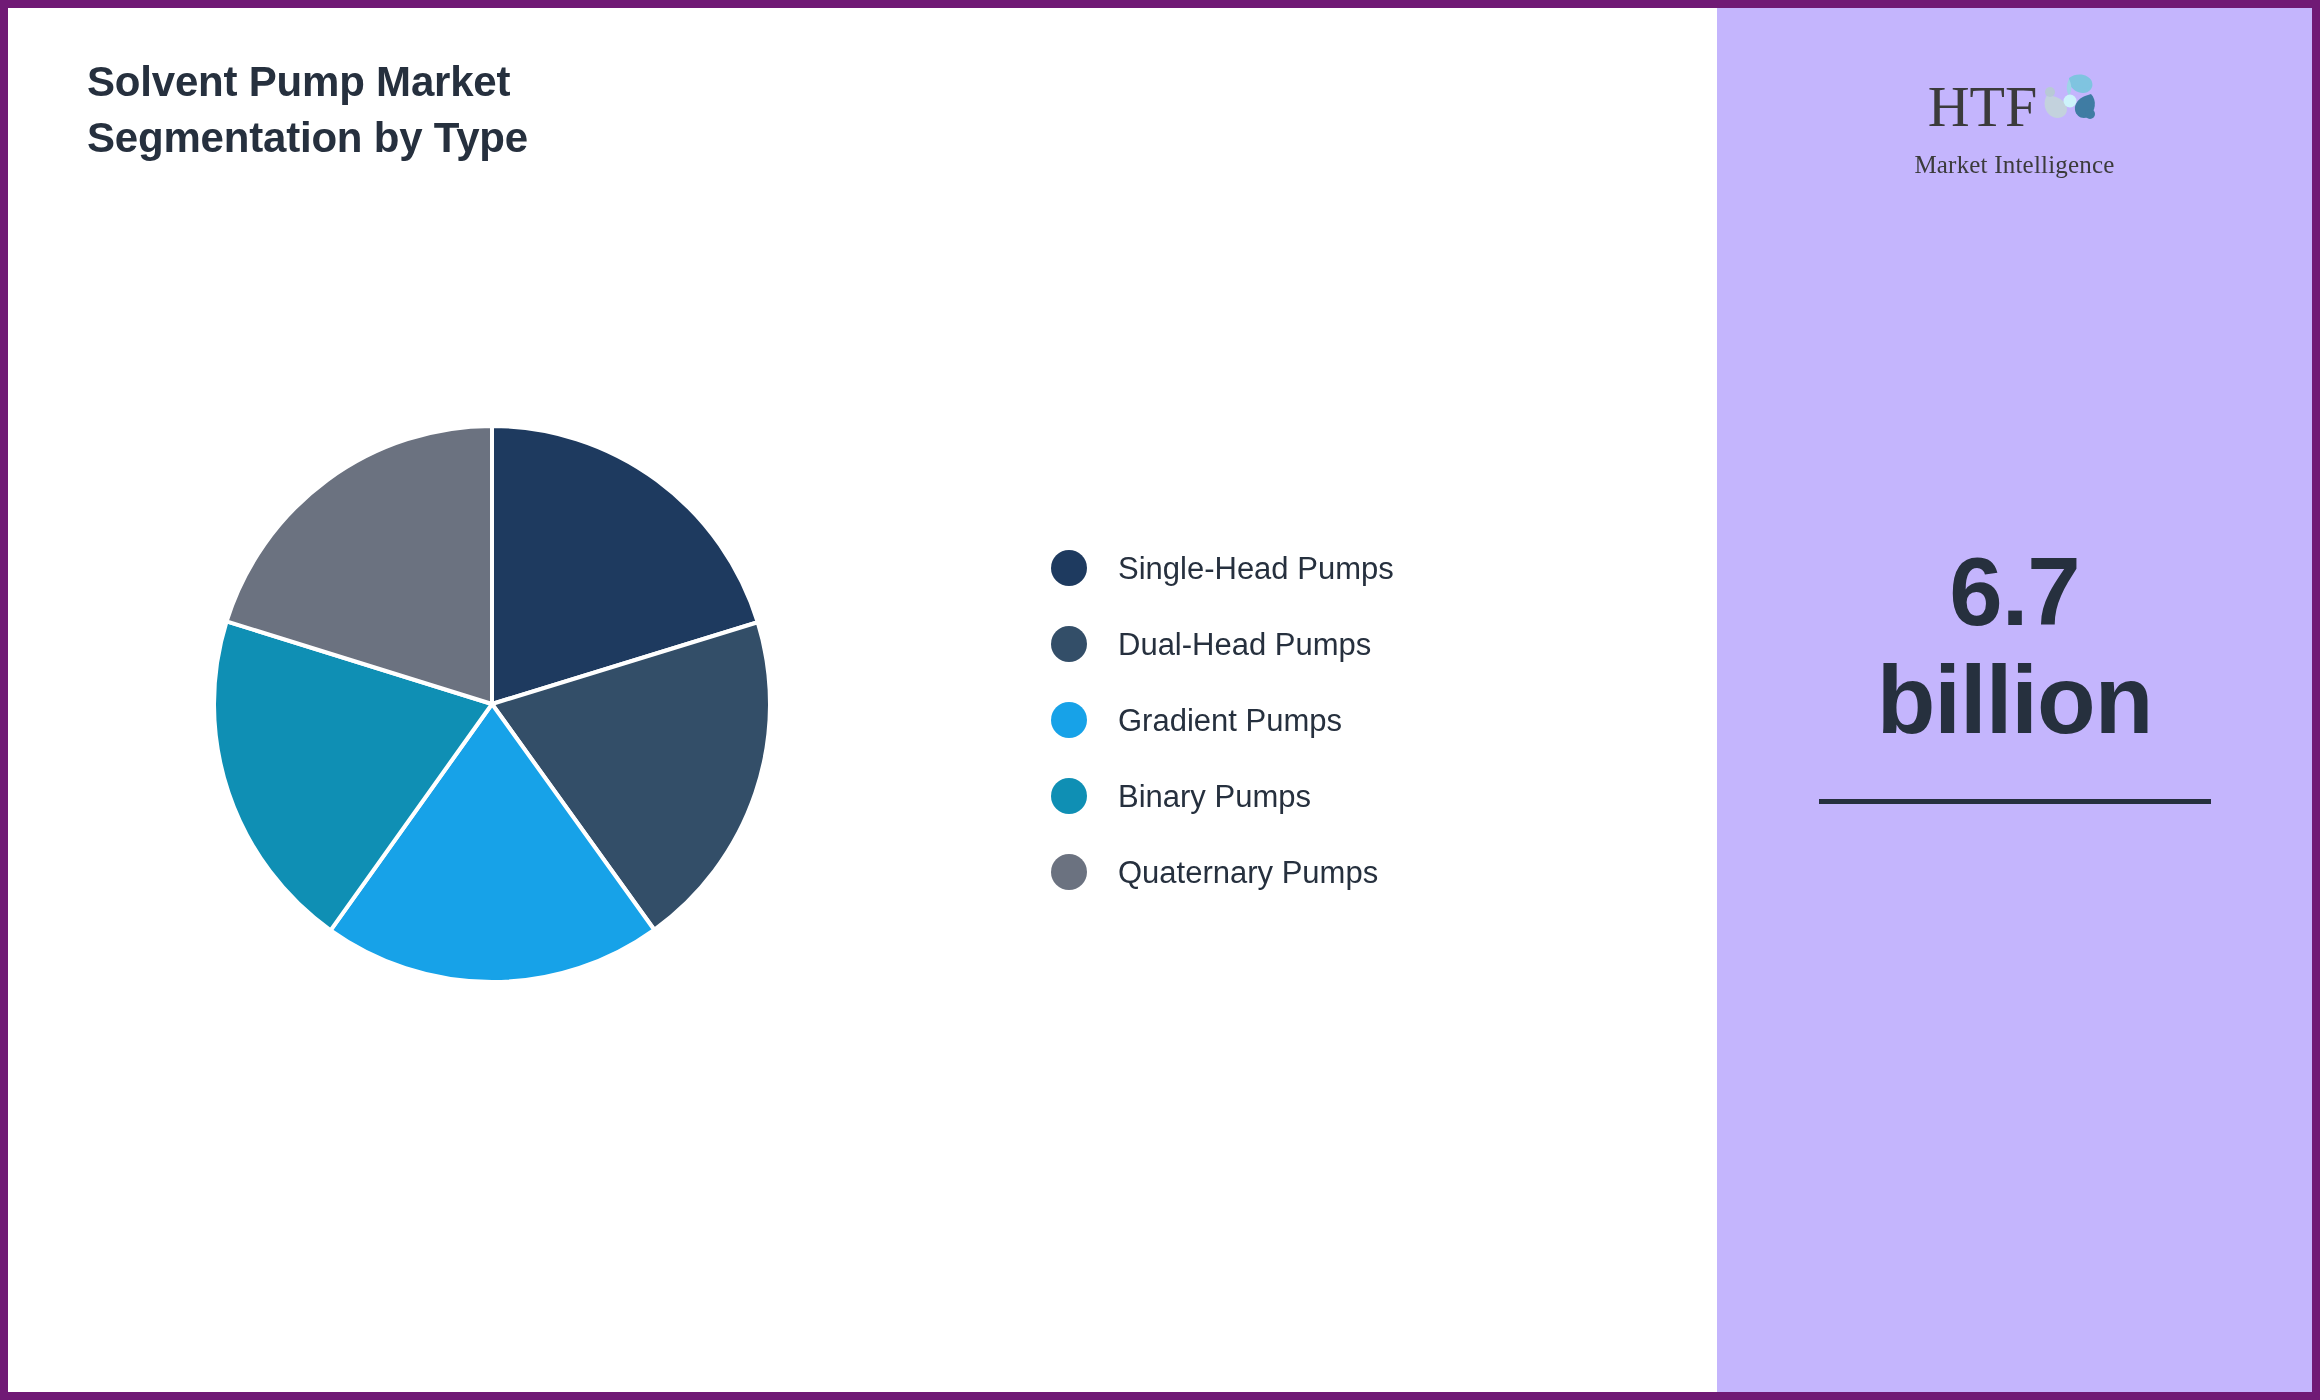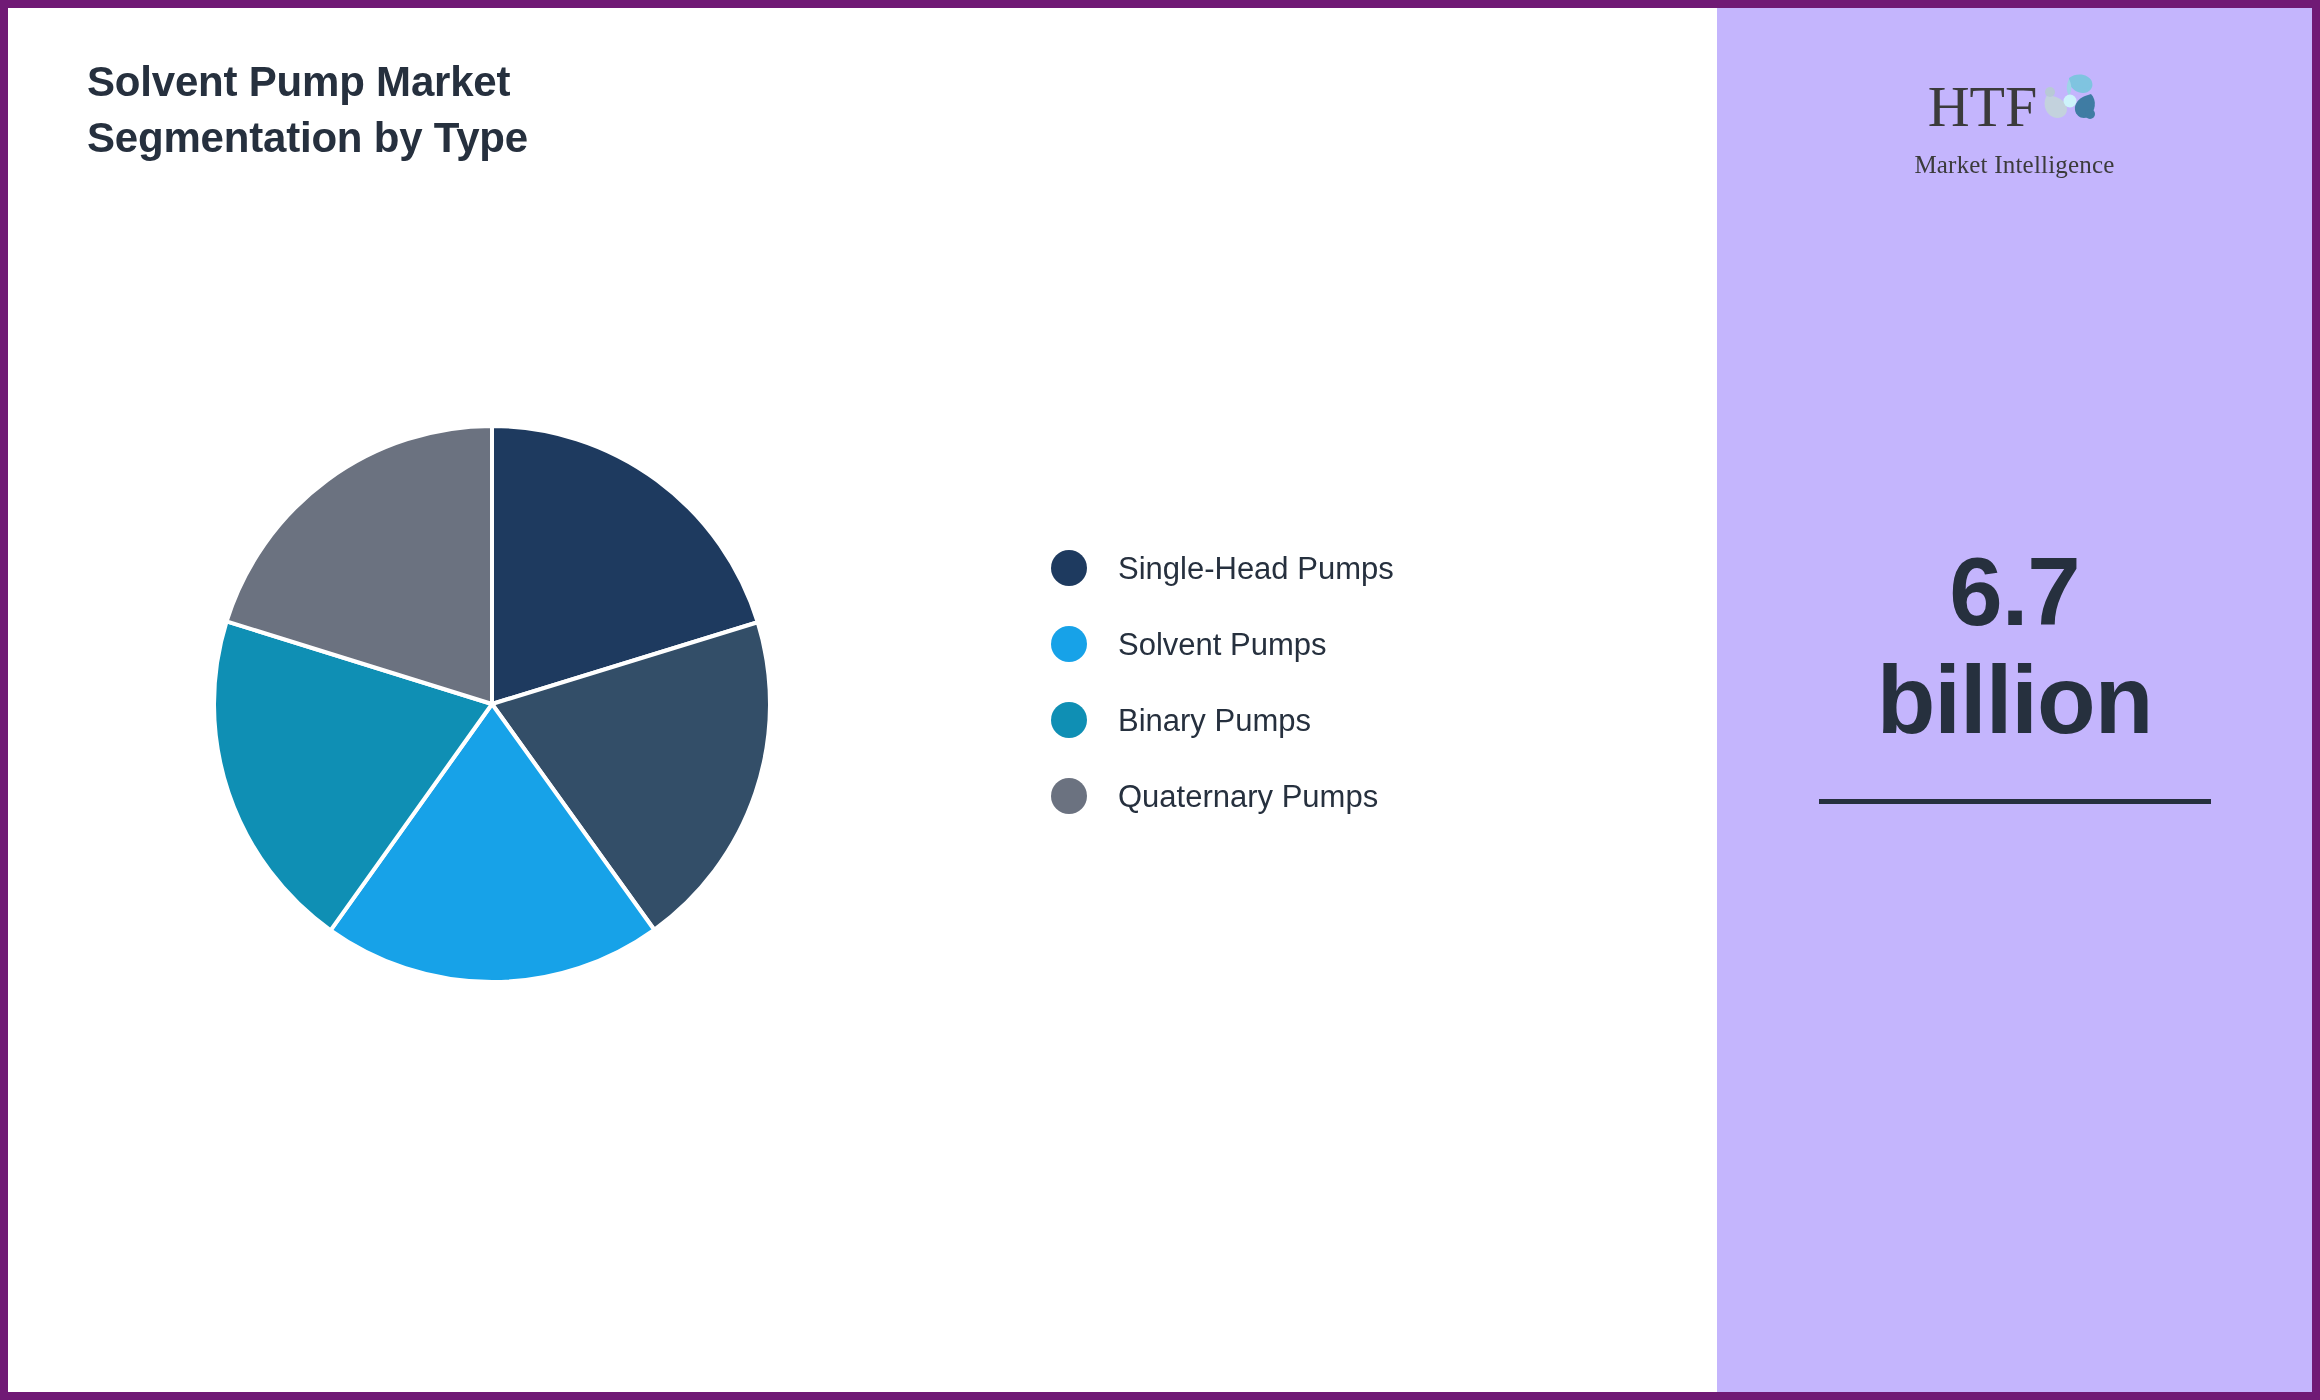--- a/index.html
+++ b/index.html
@@ -181,24 +181,28 @@
       </svg>
     </div>
 
     <div class="legend">
 
       <div class="legend-item">
         <span class="legend-swatch" style="background: rgb(30, 58, 95);"></span>
         <span class="legend-label">Single-Head Pumps</span>
       </div>
 
+      <div class="legend-item">
+        <span class="legend-swatch" style="background: rgb(51, 78, 104);"></span>
+        <span class="legend-label">Dual-Head Pumps</span>
+      </div>
 
       <div class="legend-item">
         <span class="legend-swatch" style="background: rgb(23, 162, 232);"></span>
-        <span class="legend-label">Solvent Pumps</span>
+        <span class="legend-label">Gradient Pumps</span>
       </div>
 
       <div class="legend-item">
         <span class="legend-swatch" style="background: rgb(15, 143, 180);"></span>
         <span class="legend-label">Binary Pumps</span>
       </div>
 
       <div class="legend-item">
         <span class="legend-swatch" style="background: rgb(107, 114, 128);"></span>
         <span class="legend-label">Quaternary Pumps</span>

